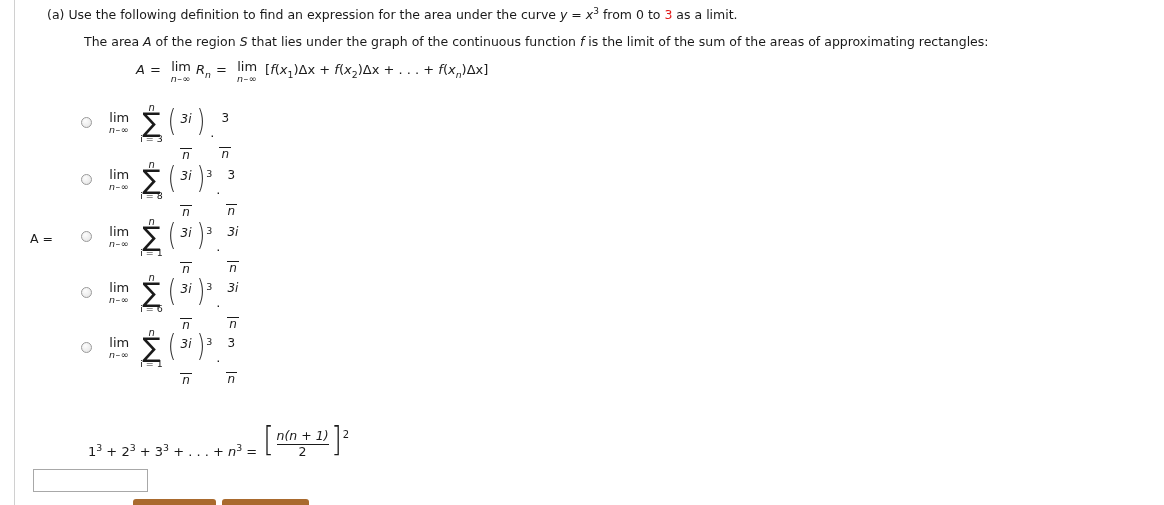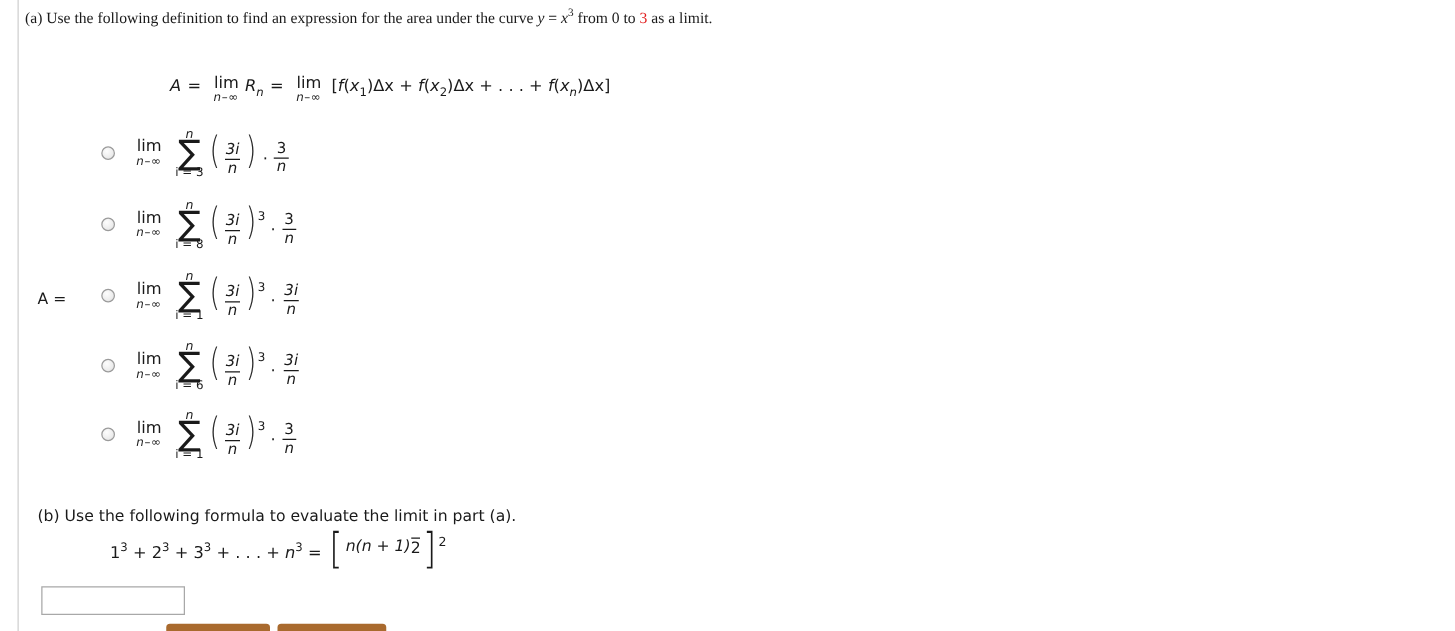--- a/index.html
+++ b/index.html
@@ -48,21 +48,21 @@
     vertical-align: super;
     line-height: 0;
   }
   sub.sb {
     font-size: 0.72em;
     vertical-align: sub;
     line-height: 0;
   }
 
   
-  #part-a-text { left: 20px; top: 7px; font-family: Liberation Serif, serif; }
+  #part-a-text { left: 47px; top: 7px; }
   #def-text    { left: 84px; top: 34px; }
 
   
   #def-formula {
     position: absolute;
     left: 136px;
     top: 60px;
     white-space: nowrap;
     display: flex;
     align-items: flex-start;
@@ -164,20 +164,21 @@
 
   
   .frac {
     display: inline-flex;
     flex-direction: column;
     align-items: center;
     line-height: 1.05;
     font-size: 12px;
     margin: 0 1px;
     vertical-align: middle;
+    gap: 21px;
   }
   .frac .num { padding: 0 2px; }
   .frac .den {
     padding: 0 2px;
     border-top: 1px solid #1a1a1a;
     margin-top: 1px;
   }
   .dot {
     margin: 0 4px;
     align-self: center;
@@ -208,20 +209,21 @@
     line-height: 0.66;
     font-weight: 300;
     transform: scaleX(0.8);
   }
   .bracket-sup {
     font-size: 10px;
     margin-top: 1px;
   }
   .big-frac {
     display: inline-flex;
+    flex-direction: column;
     align-items: center;
     line-height: 1.1;
     font-size: 12.5px;
     margin: 0 1px;
     padding-top: 1px;
   }
   .big-frac .den {
     border-top: 1px solid #1a1a1a;
     width: 100%;
     text-align: center;
@@ -268,20 +270,23 @@
 
 <div class="page">
 
   <div class="left-rule"></div>
 
   <div class="stmt" id="part-a-text">
     <span>(a)</span>
     <span>Use the following definition to find an expression for the area under the curve </span><span class="it">y</span><span> = </span><span class="it">x</span><sup class="ex">3</sup><span> from 0 to </span><span class="red">3</span><span> as a limit.</span>
   </div>
 
+  <div class="stmt" id="def-text">
+    <span>The area </span><span class="it">A</span><span> of the region </span><span class="it">S</span><span> that lies under the graph of the continuous function </span><span class="it">f</span><span> is the limit of the sum of the areas of approximating rectangles:</span>
+  </div>
 
   <div id="def-formula">
     <span class="it" style="padding-top:2px">A</span>
     <span style="padding:2px 5px 0 5px">=</span>
 
     <span class="lim-block">
       <span class="lim-top">lim</span>
       <span class="lim-bot"><span>n</span><span class="arrow-glyph">–</span><span>∞</span></span>
     </span>
 
@@ -437,24 +442,20 @@
         <sup class="paren-sup">3</sup>
       </span>
       <span class="dot">·</span>
       <span class="frac frac-wrap">
         <span class="num">3</span>
         <span class="den it">n</span>
       </span>
     </span>
   </div>
 
-  <div class="stmt" id="part-b-text">
-    <span>(b)</span>
-    <span>Use the following formula to evaluate the limit in part (a).</span>
-  </div>
 
   <div id="sum-formula">
     <span><span>1</span><sup class="ex">3</sup><span> + </span><span>2</span><sup class="ex">3</sup><span> + </span><span>3</span><sup class="ex">3</sup><span> + . . . + </span><span class="it">n</span><sup class="ex">3</sup><span> = </span></span>
 
     <span class="bracket-group">
       <span class="bracket">[</span>
       <span class="big-frac">
         <span class="num it">n(n + 1)</span>
         <span class="den">2</span>
       </span>

